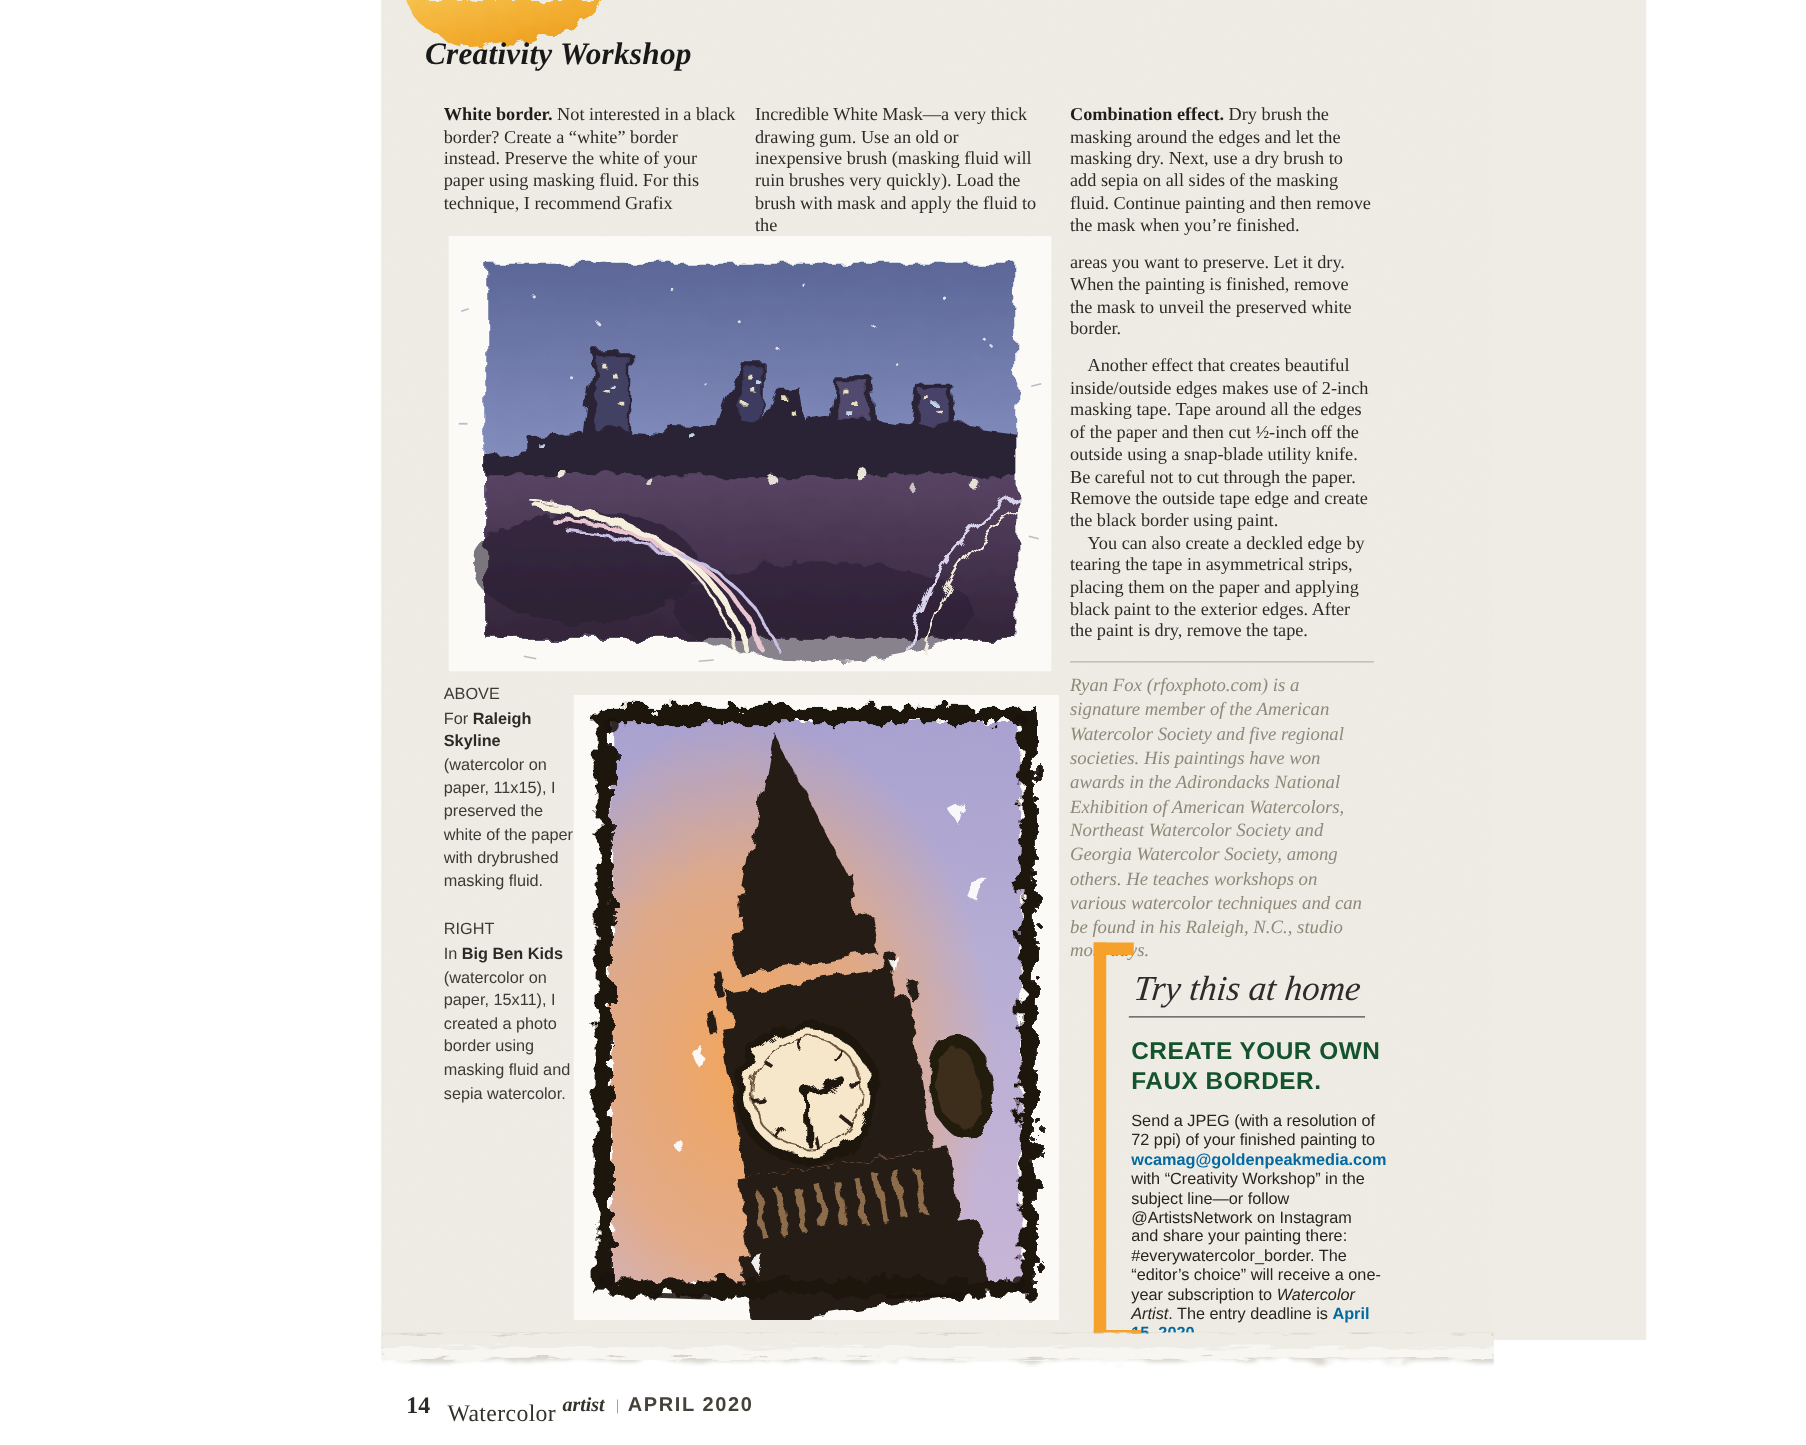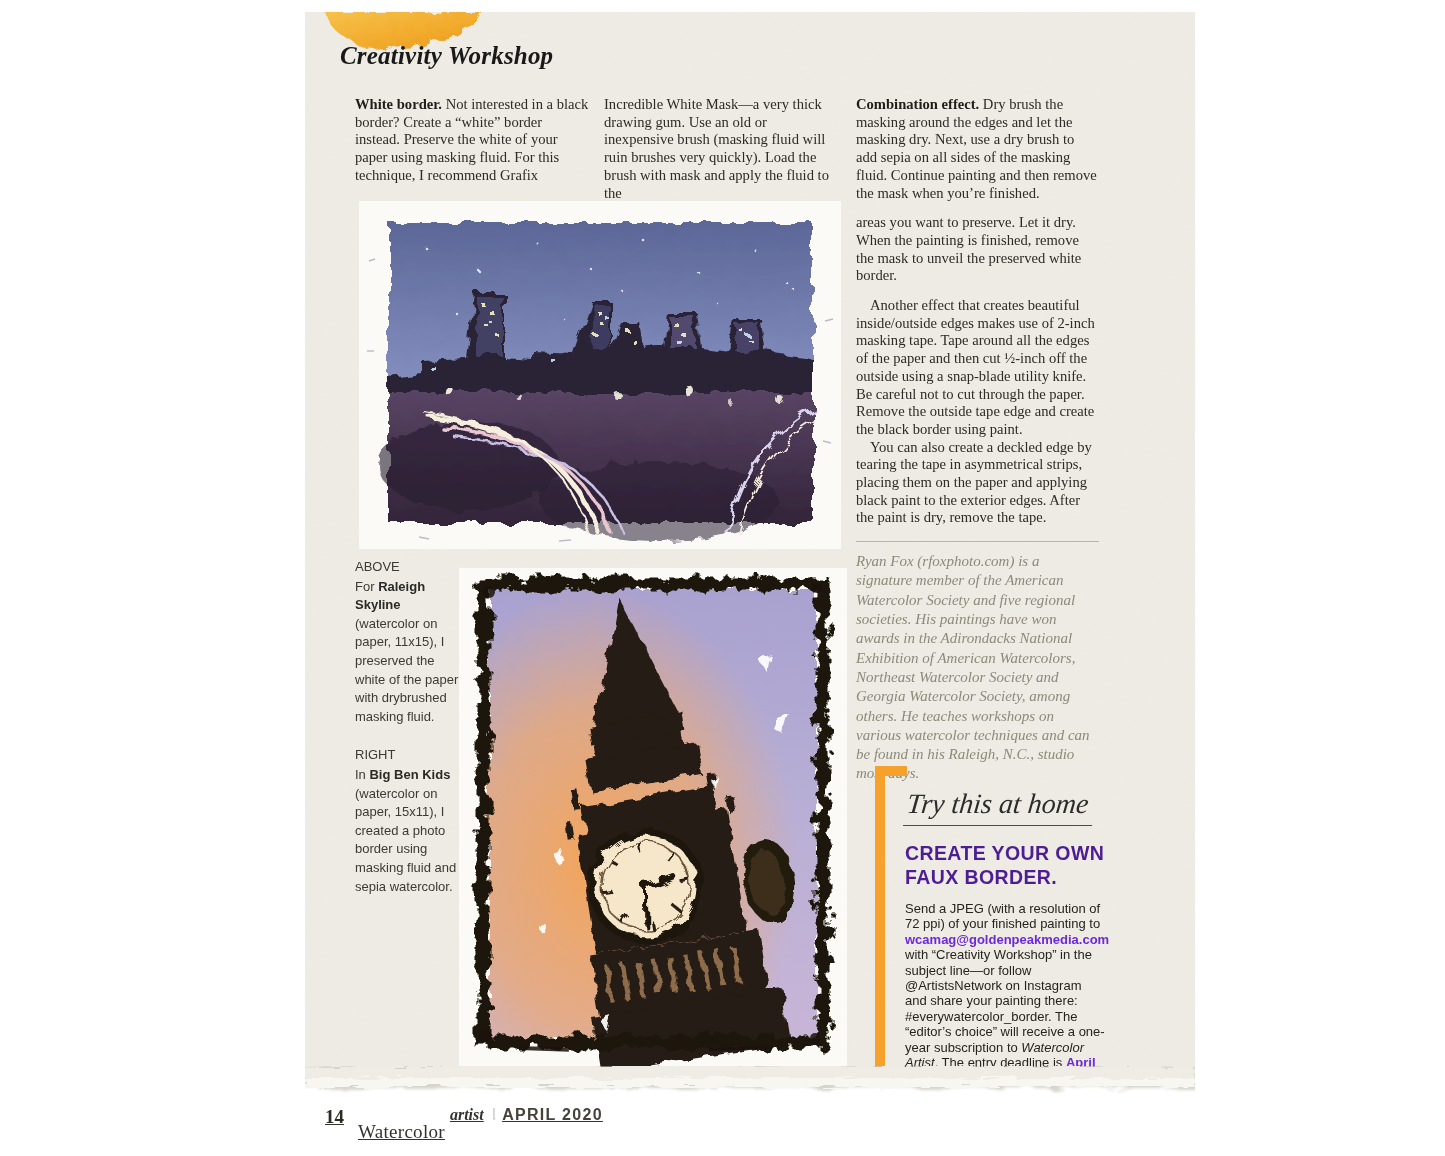--- a/index.html
+++ b/index.html
@@ -1,23 +1,22 @@
 <!DOCTYPE html>
 <html><head>
 <meta charset="utf-8">
 <style>
   html,body{margin:0;padding:0;}
   body{
     width:1445px;height:1156px;position:relative;background:#ffffff;
     font-family:"Liberation Serif", serif;overflow:hidden;
   }
   .sheet{
-    position:absolute;left:305px;top:0;width:890px;height:1072px;
+    position:absolute;left:305px;top:0;width:1012px;height:1072px;
     background:#eeece4;
-    margin-top:12px;
   }
   .texture{position:absolute;inset:0;pointer-events:none;opacity:.5;}
   .splash{position:absolute;left:16px;top:0;width:172px;height:44px;}
   .kicker{
     position:absolute;left:35px;top:30px;margin:0;
     font-family:"Liberation Serif", serif;font-style:italic;font-weight:700;
     font-size:25px;letter-spacing:.2px;color:#191919;
   }
   .col{position:absolute;top:84px;font-size:14.6px;line-height:17.7px;color:#2e2b27;}
   .col p{margin:0 0 12px 0;}
@@ -49,29 +48,28 @@
   .bracket-bot{position:absolute;left:0;bottom:0;width:38px;height:10px;background:#f5a12c;}
   .try-content{margin-left:30px;padding-top:22px;}
   .try-title{
     font-family:"Liberation Serif", serif;font-style:italic;font-weight:500;
     font-size:28px;color:#2c2c2c;display:inline-block;
     border-bottom:1.5px solid #4c4c4c;padding:0 6px 5px 2px;margin:0;
     transform:skewX(-6deg);
   }
   .try-headline{
     margin:16px 0 12px 0;font-size:19.5px;line-height:23.5px;font-weight:700;
-    color:#4c1d95;letter-spacing:.4px;
+    color:#14532d;letter-spacing:.4px;
   }
   .try-body{margin:0;font-size:13px;line-height:15.4px;color:#27231e;width:200px;}
-  .try-body b{color:#6d28d9;}
+  .try-body b{color:#0369a1;}
   .deckle{position:absolute;left:305px;top:1066px;width:890px;height:42px;}
   .footer{
-    position:absolute;left:325px;top:1106px;display:flex;align-items:flex-start;
+    position:absolute;left:325px;top:1106px;display:flex;align-items:center;
     color:#34322c;
-    text-decoration:underline;
   }
   .folio{font-size:19px;font-weight:700;margin-right:14px;color:#2c2a25;}
   .mag{font-size:19px;letter-spacing:.3px;margin-top:15px;}
   .mag-it{font-size:16px;font-weight:700;font-style:italic;margin-left:5px;}
   .foot-sep{font-size:12px;color:#8a877e;margin:0 7px 0 9px;}
   .issue{
     font-family:"Liberation Sans", sans-serif;font-size:16px;font-weight:600;
     letter-spacing:1.3px;color:#45423a;
   }
 </style>

